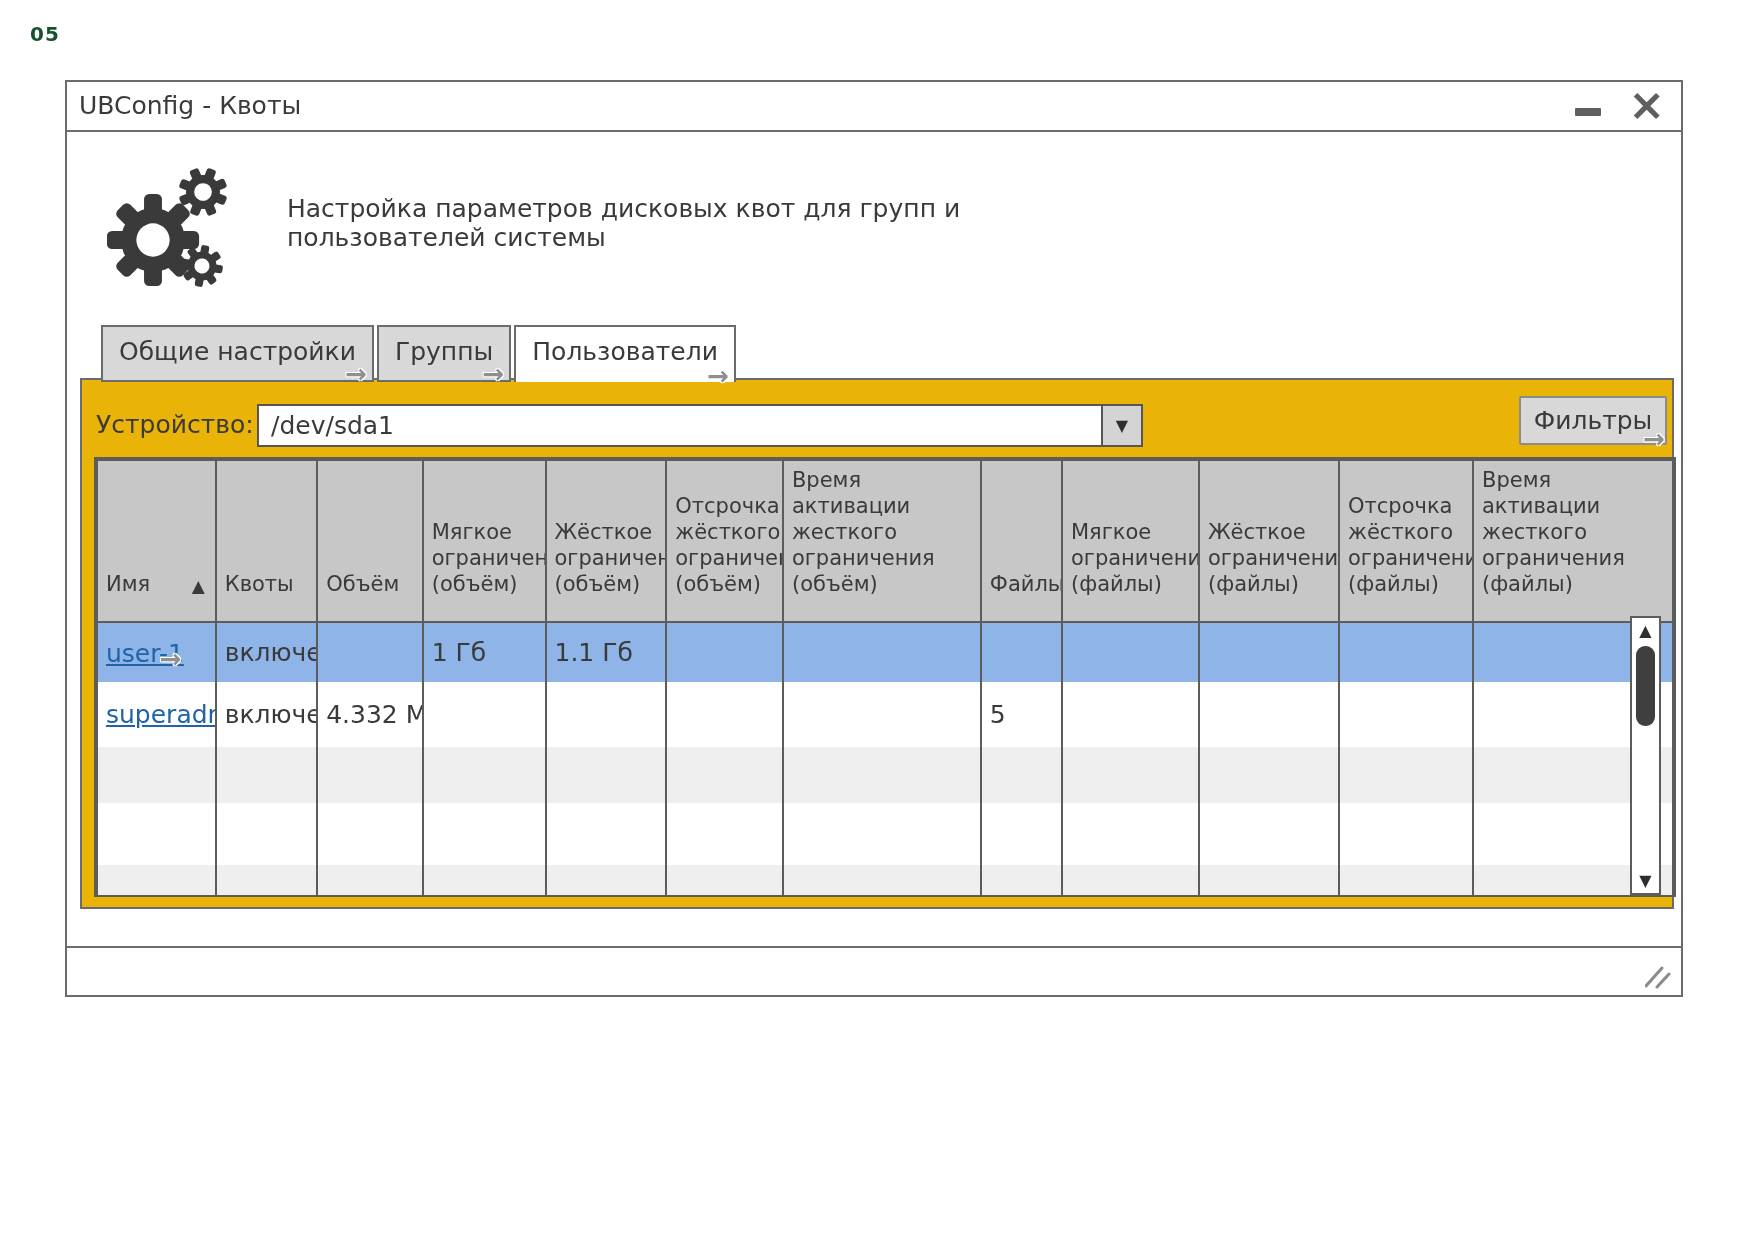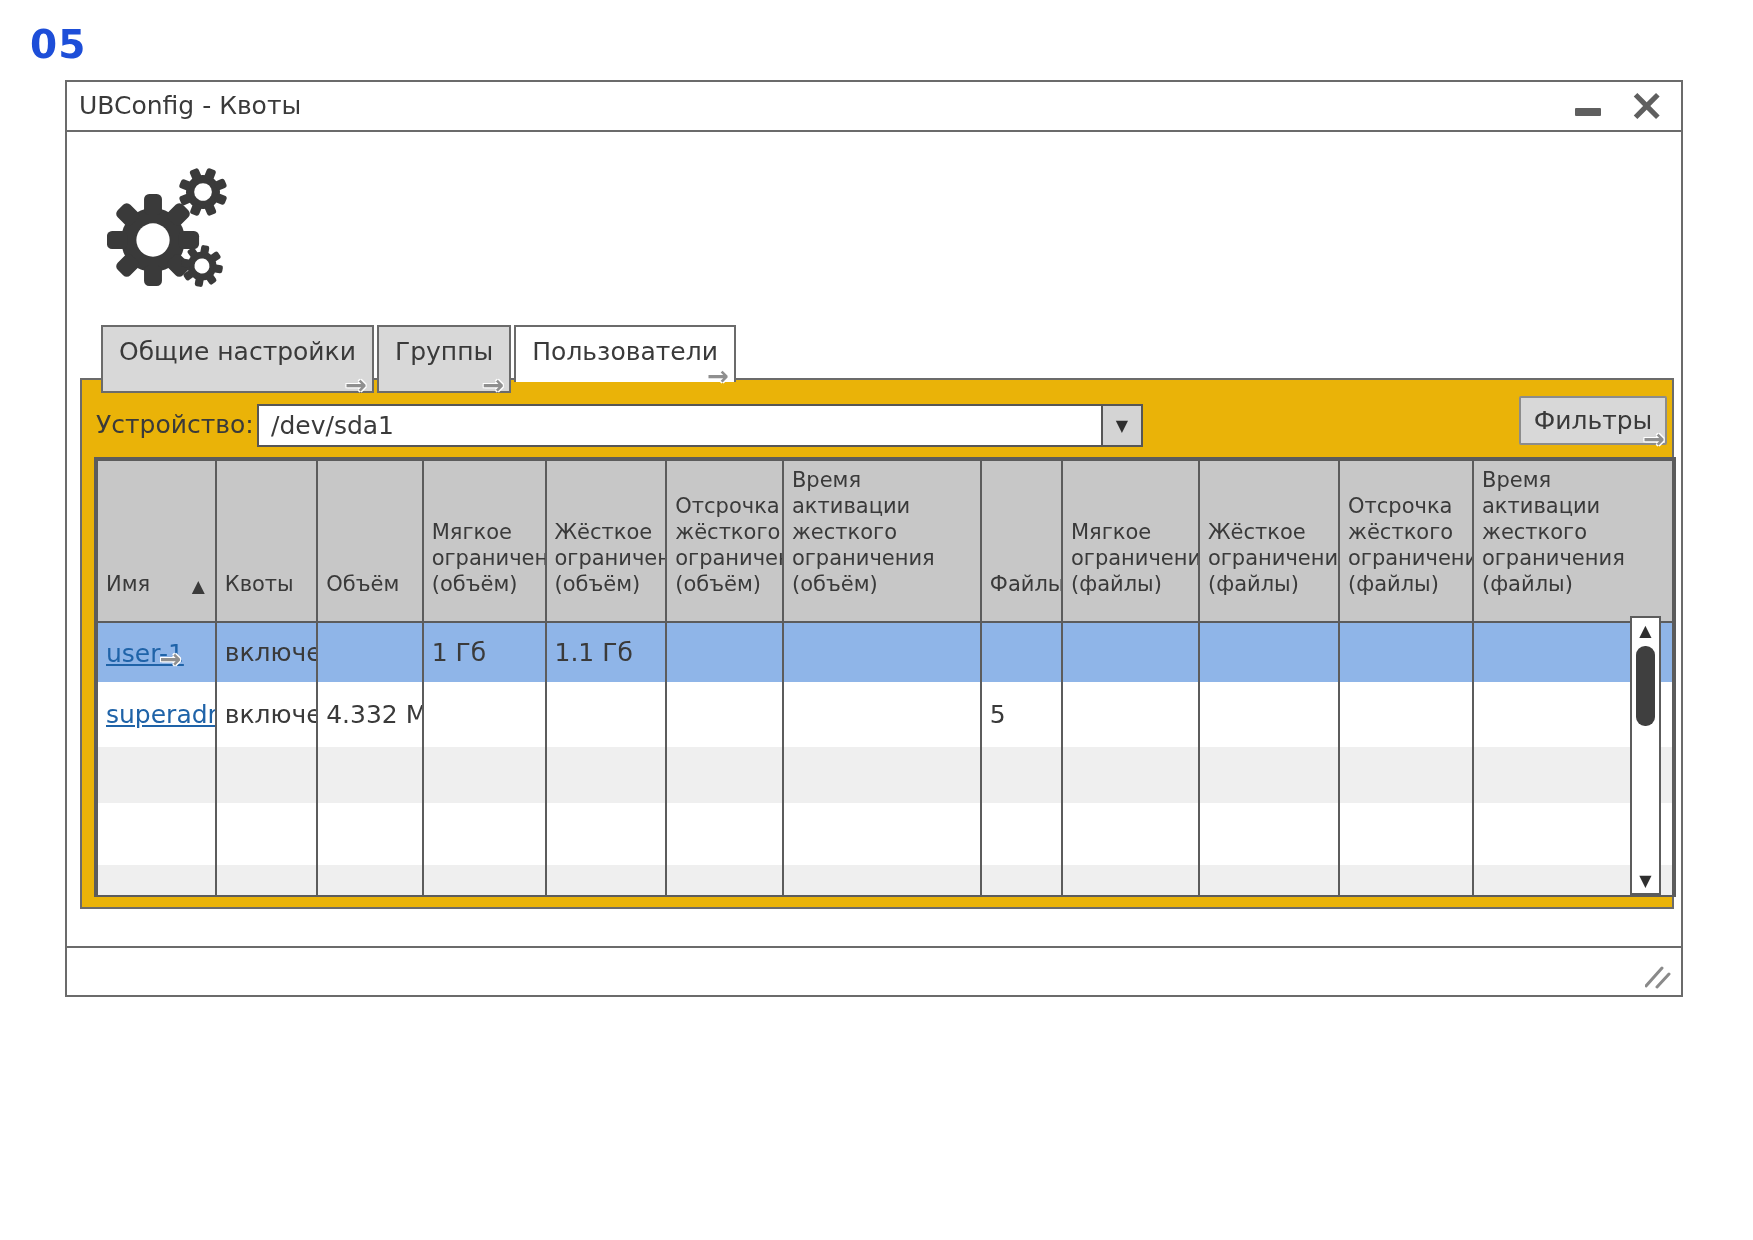--- a/index.html
+++ b/index.html
@@ -1,31 +1,31 @@
 <!DOCTYPE html>
 <html><head>
 <meta charset="utf-8">
 <style>
   html,body{margin:0;padding:0;background:#fff;}
   *{box-sizing:border-box;}
   .canvas{position:relative;width:1753px;height:1240px;background:#fff;overflow:hidden;
           font-family:"DejaVu Sans","Liberation Sans",sans-serif;color:#3a3a3a;}
-  .page-label{position:absolute;left:30px;top:22px;font-size:39px;font-weight:bold;color:#1d4ed8;letter-spacing:1px;}
+  .page-label{position:absolute;left:30px;top:22px;font-size:20px;font-weight:bold;color:#14532d;letter-spacing:1px;}
 
   .window{position:absolute;left:65px;top:80px;width:1618px;height:917px;border:2px solid #6b6b6b;background:#fff;}
   .titlebar{position:absolute;left:0;top:0;right:0;height:50px;border-bottom:2px solid #6b6b6b;background:#fff;}
   .title{position:absolute;left:12px;top:9px;font-size:25px;text-align:right;}
   .win-min{position:absolute;right:80px;top:26px;width:26px;height:8px;background:#5f5f5f;border-radius:1px;cursor:pointer;}
   .win-close{position:absolute;right:16px;top:-2px;font-size:44px;font-weight:bold;color:#5f5f5f;line-height:50px;cursor:pointer;}
 
   .gears{position:absolute;left:40px;top:70px;}
   .desc{position:absolute;left:220px;top:112px;width:840px;font-size:25px;}
 
   .tabs{position:absolute;left:34px;top:243px;display:flex;align-items:flex-start;z-index:3;}
-  .tab{position:relative;height:68px;background:#d8d8d8;border:2px solid #6b6b6b;margin-right:3px;
+  .tab{position:relative;height:57px;background:#d8d8d8;border:2px solid #6b6b6b;margin-right:3px;
        padding:0 16px;font-size:25px;line-height:50px;cursor:pointer;}
   .tab.active{background:#fff;border-bottom:none;height:57px;}
   .link-arrow{font-weight:bold;color:#8f8f8f;text-shadow:-1px -1px 0 #fff,1px 1px 0 #fff,-1px 1px 0 #fff,1px -1px 0 #fff;}
   .tab-arrow{position:absolute;right:5px;bottom:-7px;font-size:26px;line-height:26px;}
 
   .panel{position:absolute;left:13px;top:296px;width:1594px;height:531px;border:2px solid #6b6b6b;background:#eab308;z-index:2;}
   .dev-label{position:absolute;left:14px;top:30px;font-size:25px;}
   .combo{position:absolute;left:175px;top:24px;width:886px;height:43px;border:2px solid #565656;background:#fff;cursor:pointer;}
   .combo-value{position:absolute;left:12px;top:5px;font-size:25px;white-space:nowrap;}
   .combo-btn{position:absolute;right:0;top:0;bottom:0;width:40px;background:#d4d4d4;border-left:2px solid #565656;
@@ -86,20 +86,21 @@
             <rect x="-7" y="-36" width="14" height="16" rx="4" transform="rotate(315)"></rect>
           </g>
           <circle r="13" fill="#ffffff"></circle>
         </g>
       </defs>
       <use href="#gear" transform="translate(46,88) scale(1.28)"></use>
       <use href="#gear" transform="translate(96,40) scale(0.68) rotate(22)"></use>
       <use href="#gear" transform="translate(95,114) scale(0.58) rotate(10)"></use>
     </svg>
 
+    <div class="desc">Настройка параметров дисковых квот для групп и пользователей системы</div>
 
     <div class="tabs">
         <div class="tab"><span class="tab-label">Общие настройки</span><span class="link-arrow tab-arrow">→</span></div>
         <div class="tab"><span class="tab-label">Группы</span><span class="link-arrow tab-arrow">→</span></div>
         <div class="tab active"><span class="tab-label">Пользователи</span><span class="link-arrow tab-arrow">→</span></div>
       </div>
 
     <div class="panel">
       <span class="dev-label">Устройство:</span>
       <div class="combo">

